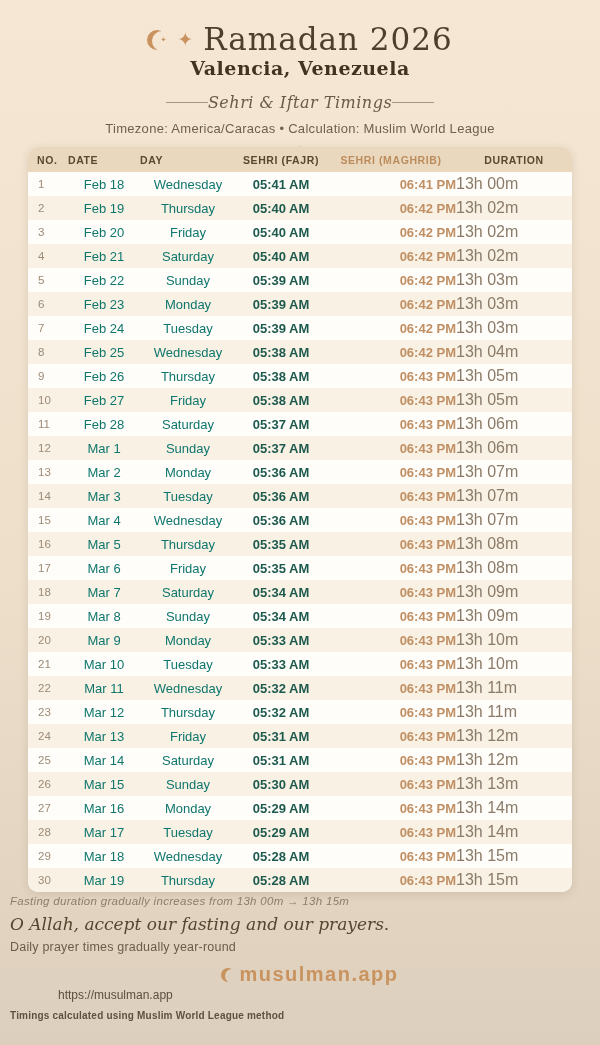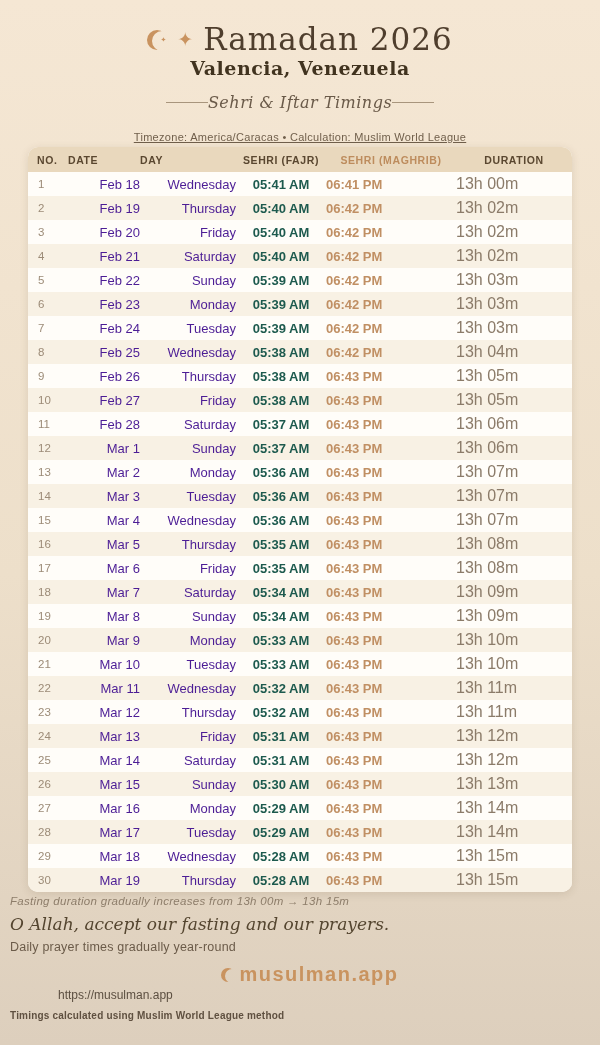--- a/index.html
+++ b/index.html
@@ -42,21 +42,21 @@
   .location{
     font-family:"DejaVu Serif", serif;
     font-size:19px;font-weight:bold;color:#41331f;margin-top:2px;letter-spacing:.5px;
   }
   .subtitle-row{display:flex;align-items:center;justify-content:center;gap:0;margin-top:14px;}
   .subtitle-line{width:42px;height:1px;background:#a8957d;}
   .subtitle{
     font-family:"DejaVu Serif", serif;font-style:italic;
     font-size:16px;color:#6a5a49;letter-spacing:.5px;
   }
-  .meta{margin-top:19px;font-size:11px;color:#705f4b;letter-spacing:.3px;text-decoration:underline;}
+  .meta{margin-top:9px;font-size:13px;color:#705f4b;letter-spacing:.3px;}
   .diamond{margin-top:9px;font-size:9px;color:#bfae97;line-height:1;}
 
   
   .card{
     position:absolute;left:28px;top:147px;width:544px;
     background:var(--row-odd);border-radius:10px;overflow:hidden;
     box-shadow:0 2px 8px rgba(90,70,45,.14);
   }
   table{border-collapse:collapse;width:544px;table-layout:fixed;}
   col.c-no{width:40px;} col.c-date{width:72px;} col.c-day{width:96px;}
@@ -67,23 +67,23 @@
     text-align:center;white-space:nowrap;
   }
   thead th.col-no{text-align:left;padding-left:9px;}
   thead th.col-date,thead th.col-day{text-align:left;}
   thead th.col-iftar{color:#bd8c5d;}
   tbody tr{height:24px;}
   tbody tr:nth-child(odd) td{background:var(--row-odd);}
   tbody tr:nth-child(even) td{background:var(--row-even);}
   td{font-size:13px;vertical-align:middle;white-space:nowrap;}
   td.col-no{color:#9c8b77;font-size:11.5px;text-align:left;padding-left:10px;}
-  td.col-date,td.col-day{color:#4c1d95;text-align:right;}
+  td.col-date,td.col-day{color:#0f766e;text-align:center;}
   td.col-sehri{color:var(--sehri);font-weight:bold;text-align:center;}
-  td.col-iftar{color:var(--iftar);font-weight:bold;text-align:left;}
+  td.col-iftar{color:var(--iftar);font-weight:bold;text-align:right;}
   td.col-dur{color:#8b7b69;font-size:16px;text-align:left;}
 
   
   .ftr{position:absolute;left:10px;top:895px;width:600px;text-align:left;}
   .note{font-size:11.5px;font-style:italic;color:#8d7d6a;letter-spacing:.3px;}
   .dua{
     font-family:"DejaVu Serif", serif;font-style:italic;
     font-size:17px;color:#54452f;margin-top:7px;
   }
   .tagline{font-size:12.5px;color:#6b5b49;margin-top:6px;letter-spacing:.2px;}

